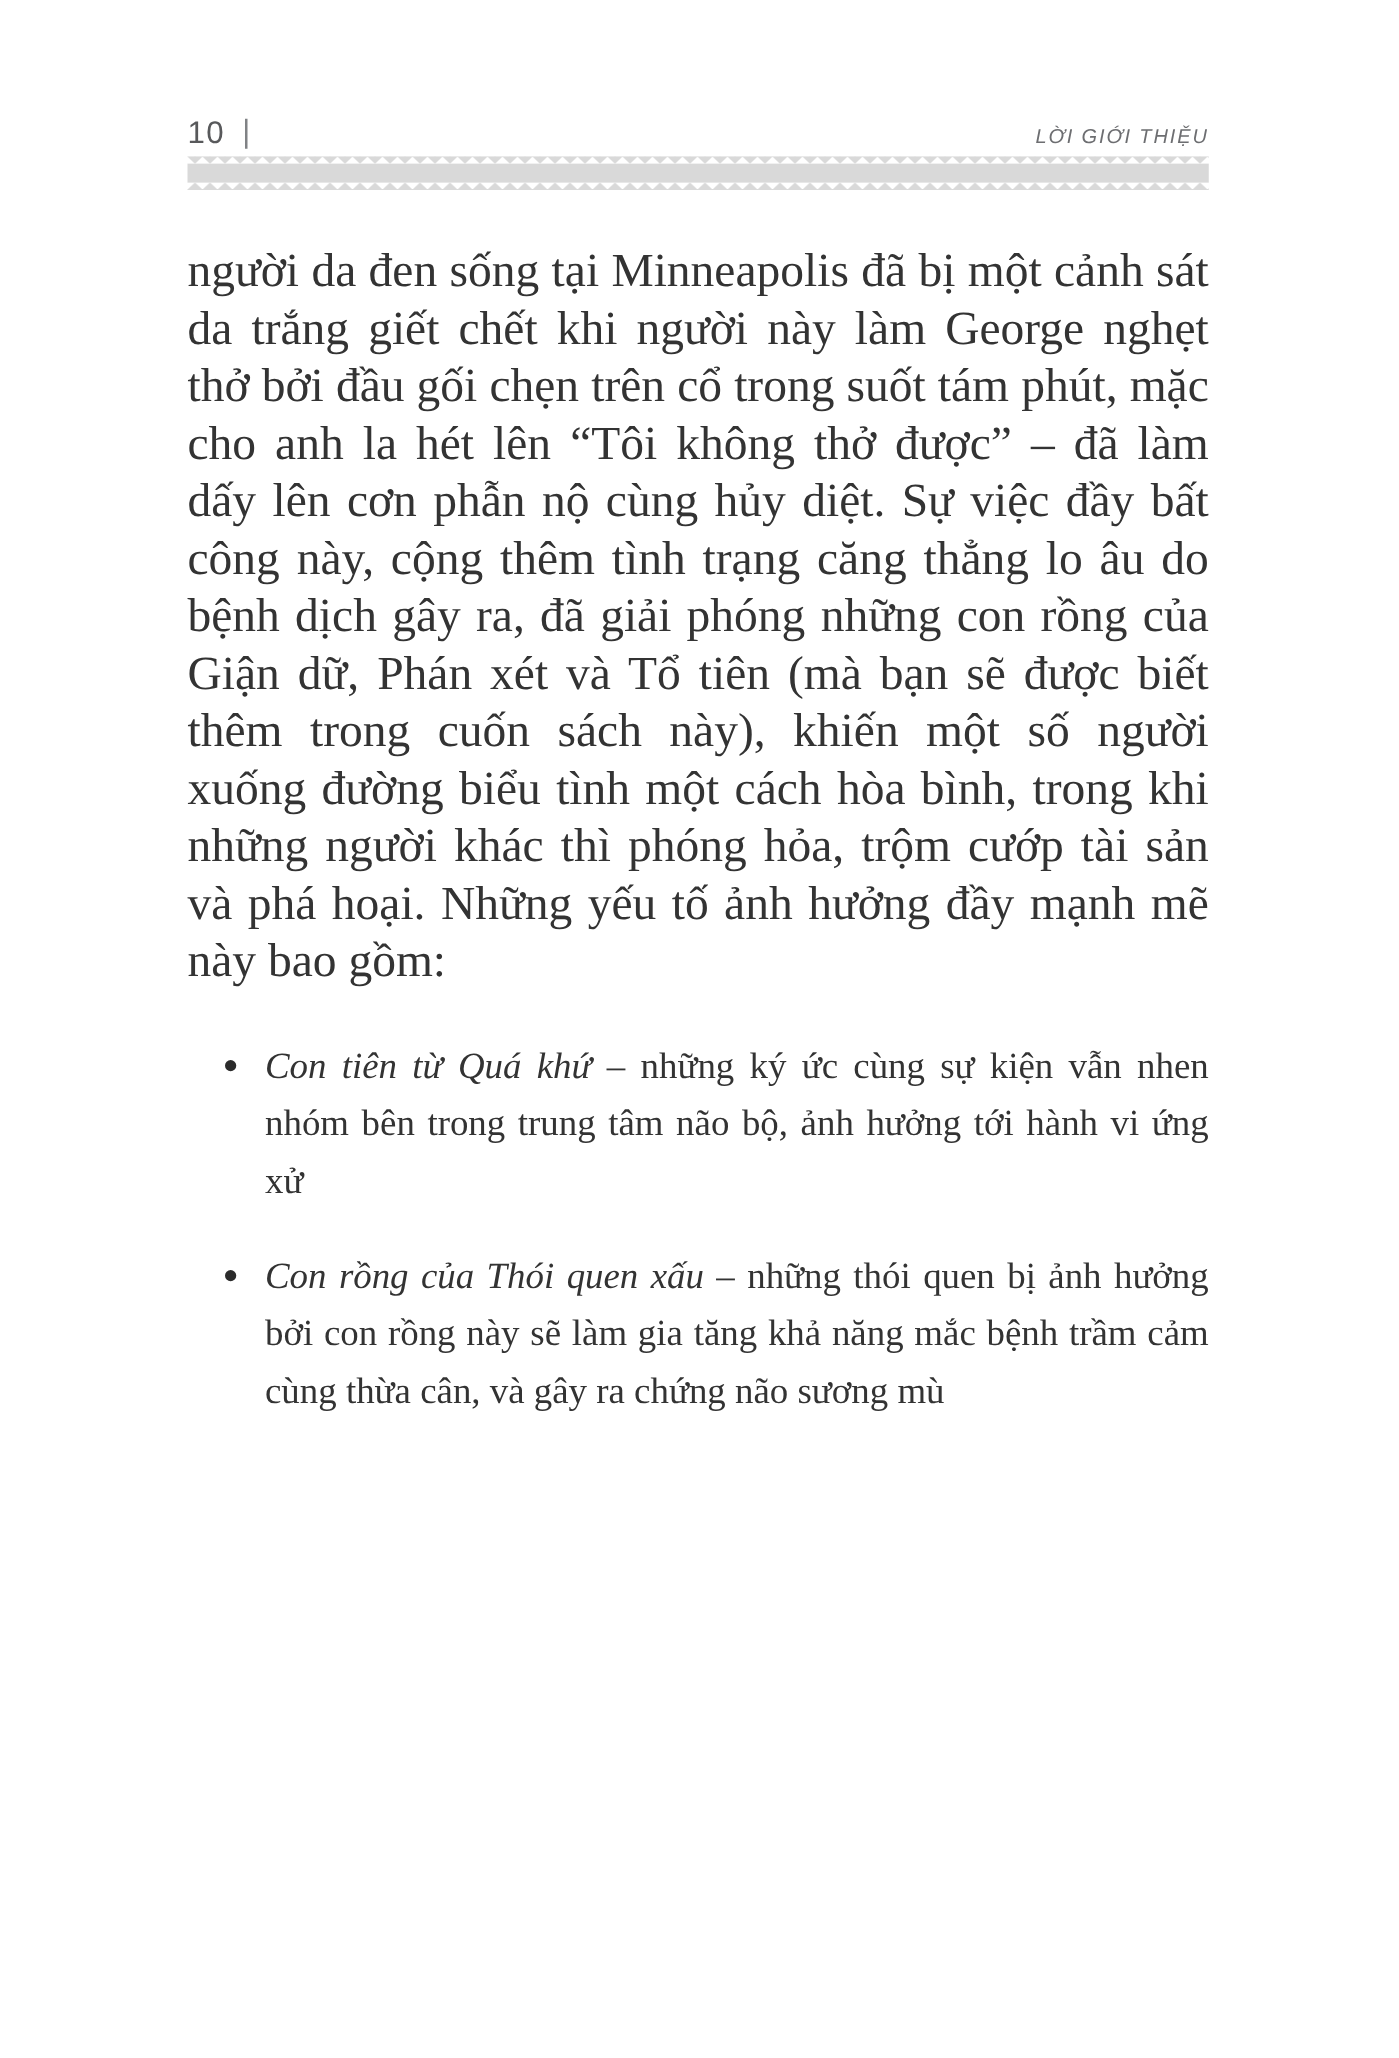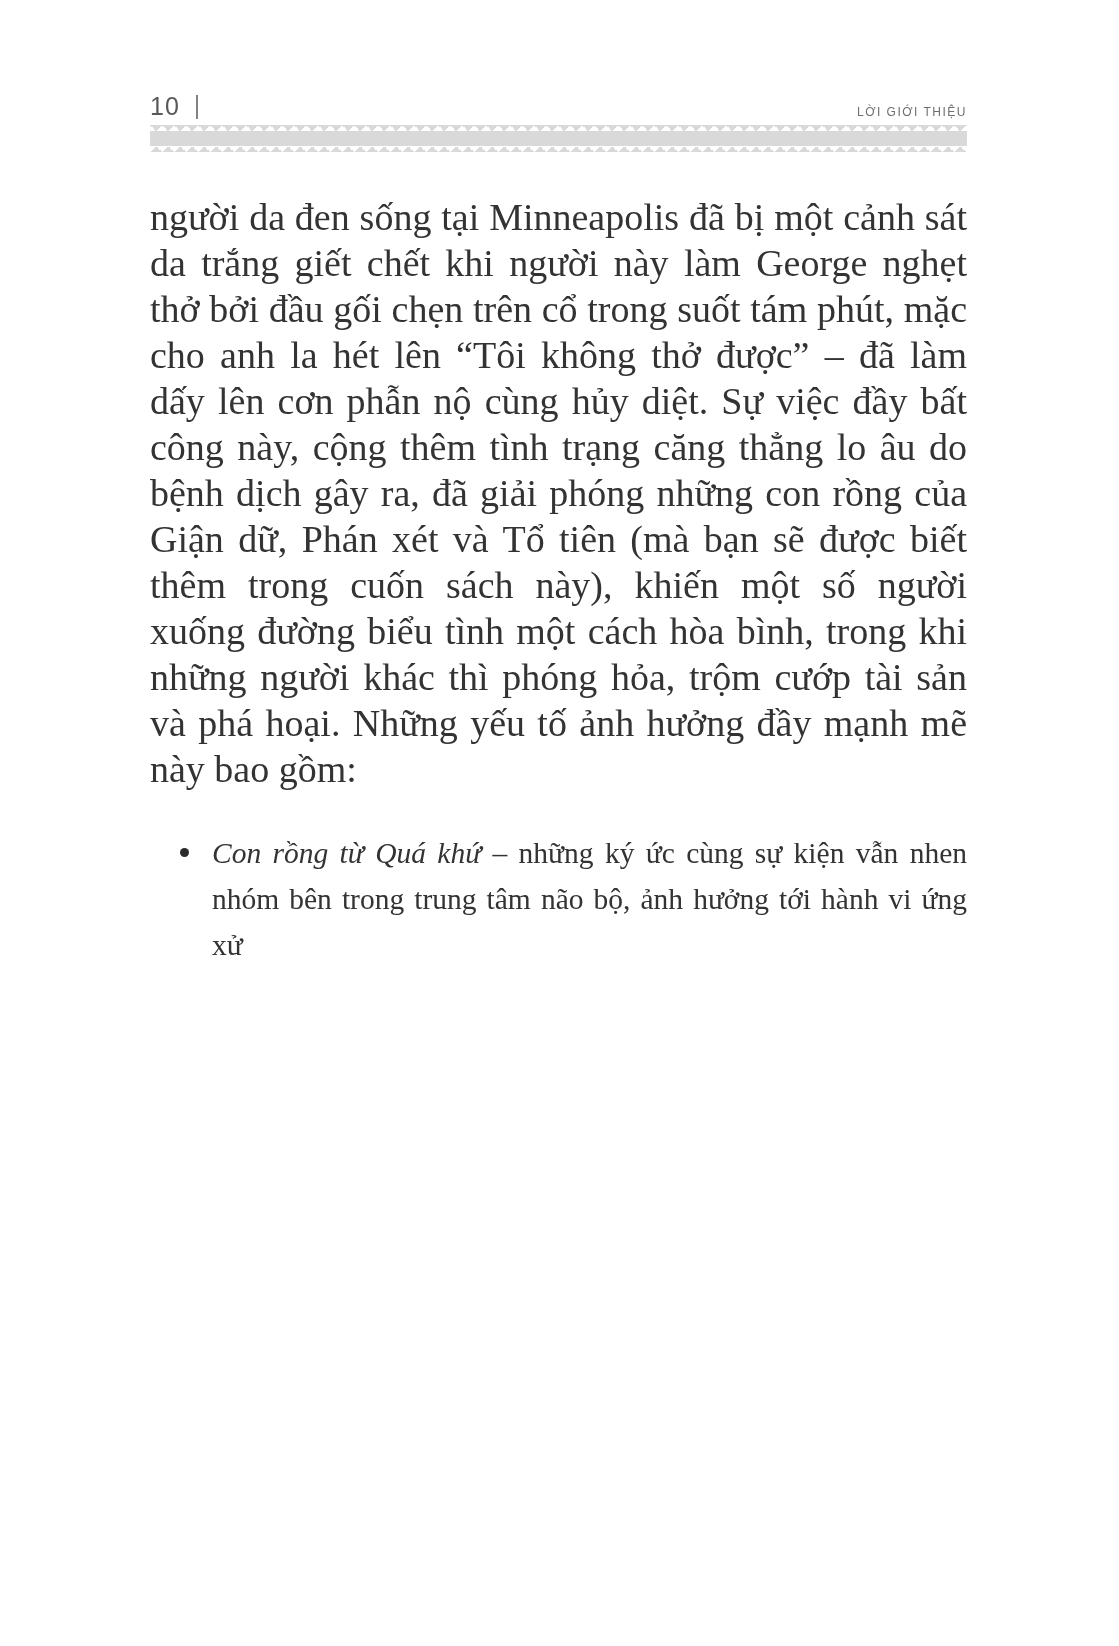--- a/index.html
+++ b/index.html
@@ -40,24 +40,25 @@
     color: #58595b;
     letter-spacing: 1px;
   }
   .page-num-divider {
     display: inline-block;
     width: 2px;
     height: 24px;
     background: #808285;
   }
   .running-title {
-    font-size: 12px;
+    font-size: 16px;
     color: #6d6e71;
     letter-spacing: 1.5px;
     padding-bottom: 2px;
+    font-style: italic;
   }
 
   
   .band {
     position: relative;
     margin-top: 10px;
     height: 15px;
     background: #d9d9d9;
   }
   .band::before {
@@ -135,19 +136,22 @@
       <span class="running-title">LỜI GIỚI THIỆU</span>
     </div>
 
     <div class="band"></div>
 
     <div class="body-text">
       <p class="para">người da đen sống tại Minneapolis đã bị một cảnh sát da trắng giết chết khi người này làm George nghẹt thở bởi đầu gối chẹn trên cổ trong suốt tám phút, mặc cho anh la hét lên “Tôi không thở được” – đã làm dấy lên cơn phẫn nộ cùng hủy diệt. Sự việc đầy bất công này, cộng thêm tình trạng căng thẳng lo âu do bệnh dịch gây ra, đã giải phóng những con rồng của Giận dữ, Phán xét và Tổ tiên (mà bạn sẽ được biết thêm trong cuốn sách này), khiến một số người xuống đường biểu tình một cách hòa bình, trong khi những người khác thì phóng hỏa, trộm cướp tài sản và phá hoại. Những yếu tố ảnh hưởng đầy mạnh mẽ này bao gồm:</p>
 
       <ul class="bullets">
         <li>
-          <span class="dot"></span><span class="lead">Con rồng từ Quá khứ</span><span class="rest"> – những ký ức cùng sự kiện vẫn nhen nhóm bên trong trung tâm não bộ, ảnh hưởng tới hành vi ứng xử</span>
+          <span class="dot"></span><span class="lead">Con tiên từ Quá khứ</span><span class="rest"> – những ký ức cùng sự kiện vẫn nhen nhóm bên trong trung tâm não bộ, ảnh hưởng tới hành vi ứng xử</span>
+        </li>
+        <li>
+          <span class="dot"></span><span class="lead">Con rồng của Thói quen xấu</span><span class="rest"> – những thói quen bị ảnh hưởng bởi con rồng này sẽ làm gia tăng khả năng mắc bệnh trầm cảm cùng thừa cân, và gây ra chứng não sương mù</span>
         </li>
       </ul>
     </div>
 
   </div>
 </div>
 
 </body></html>

